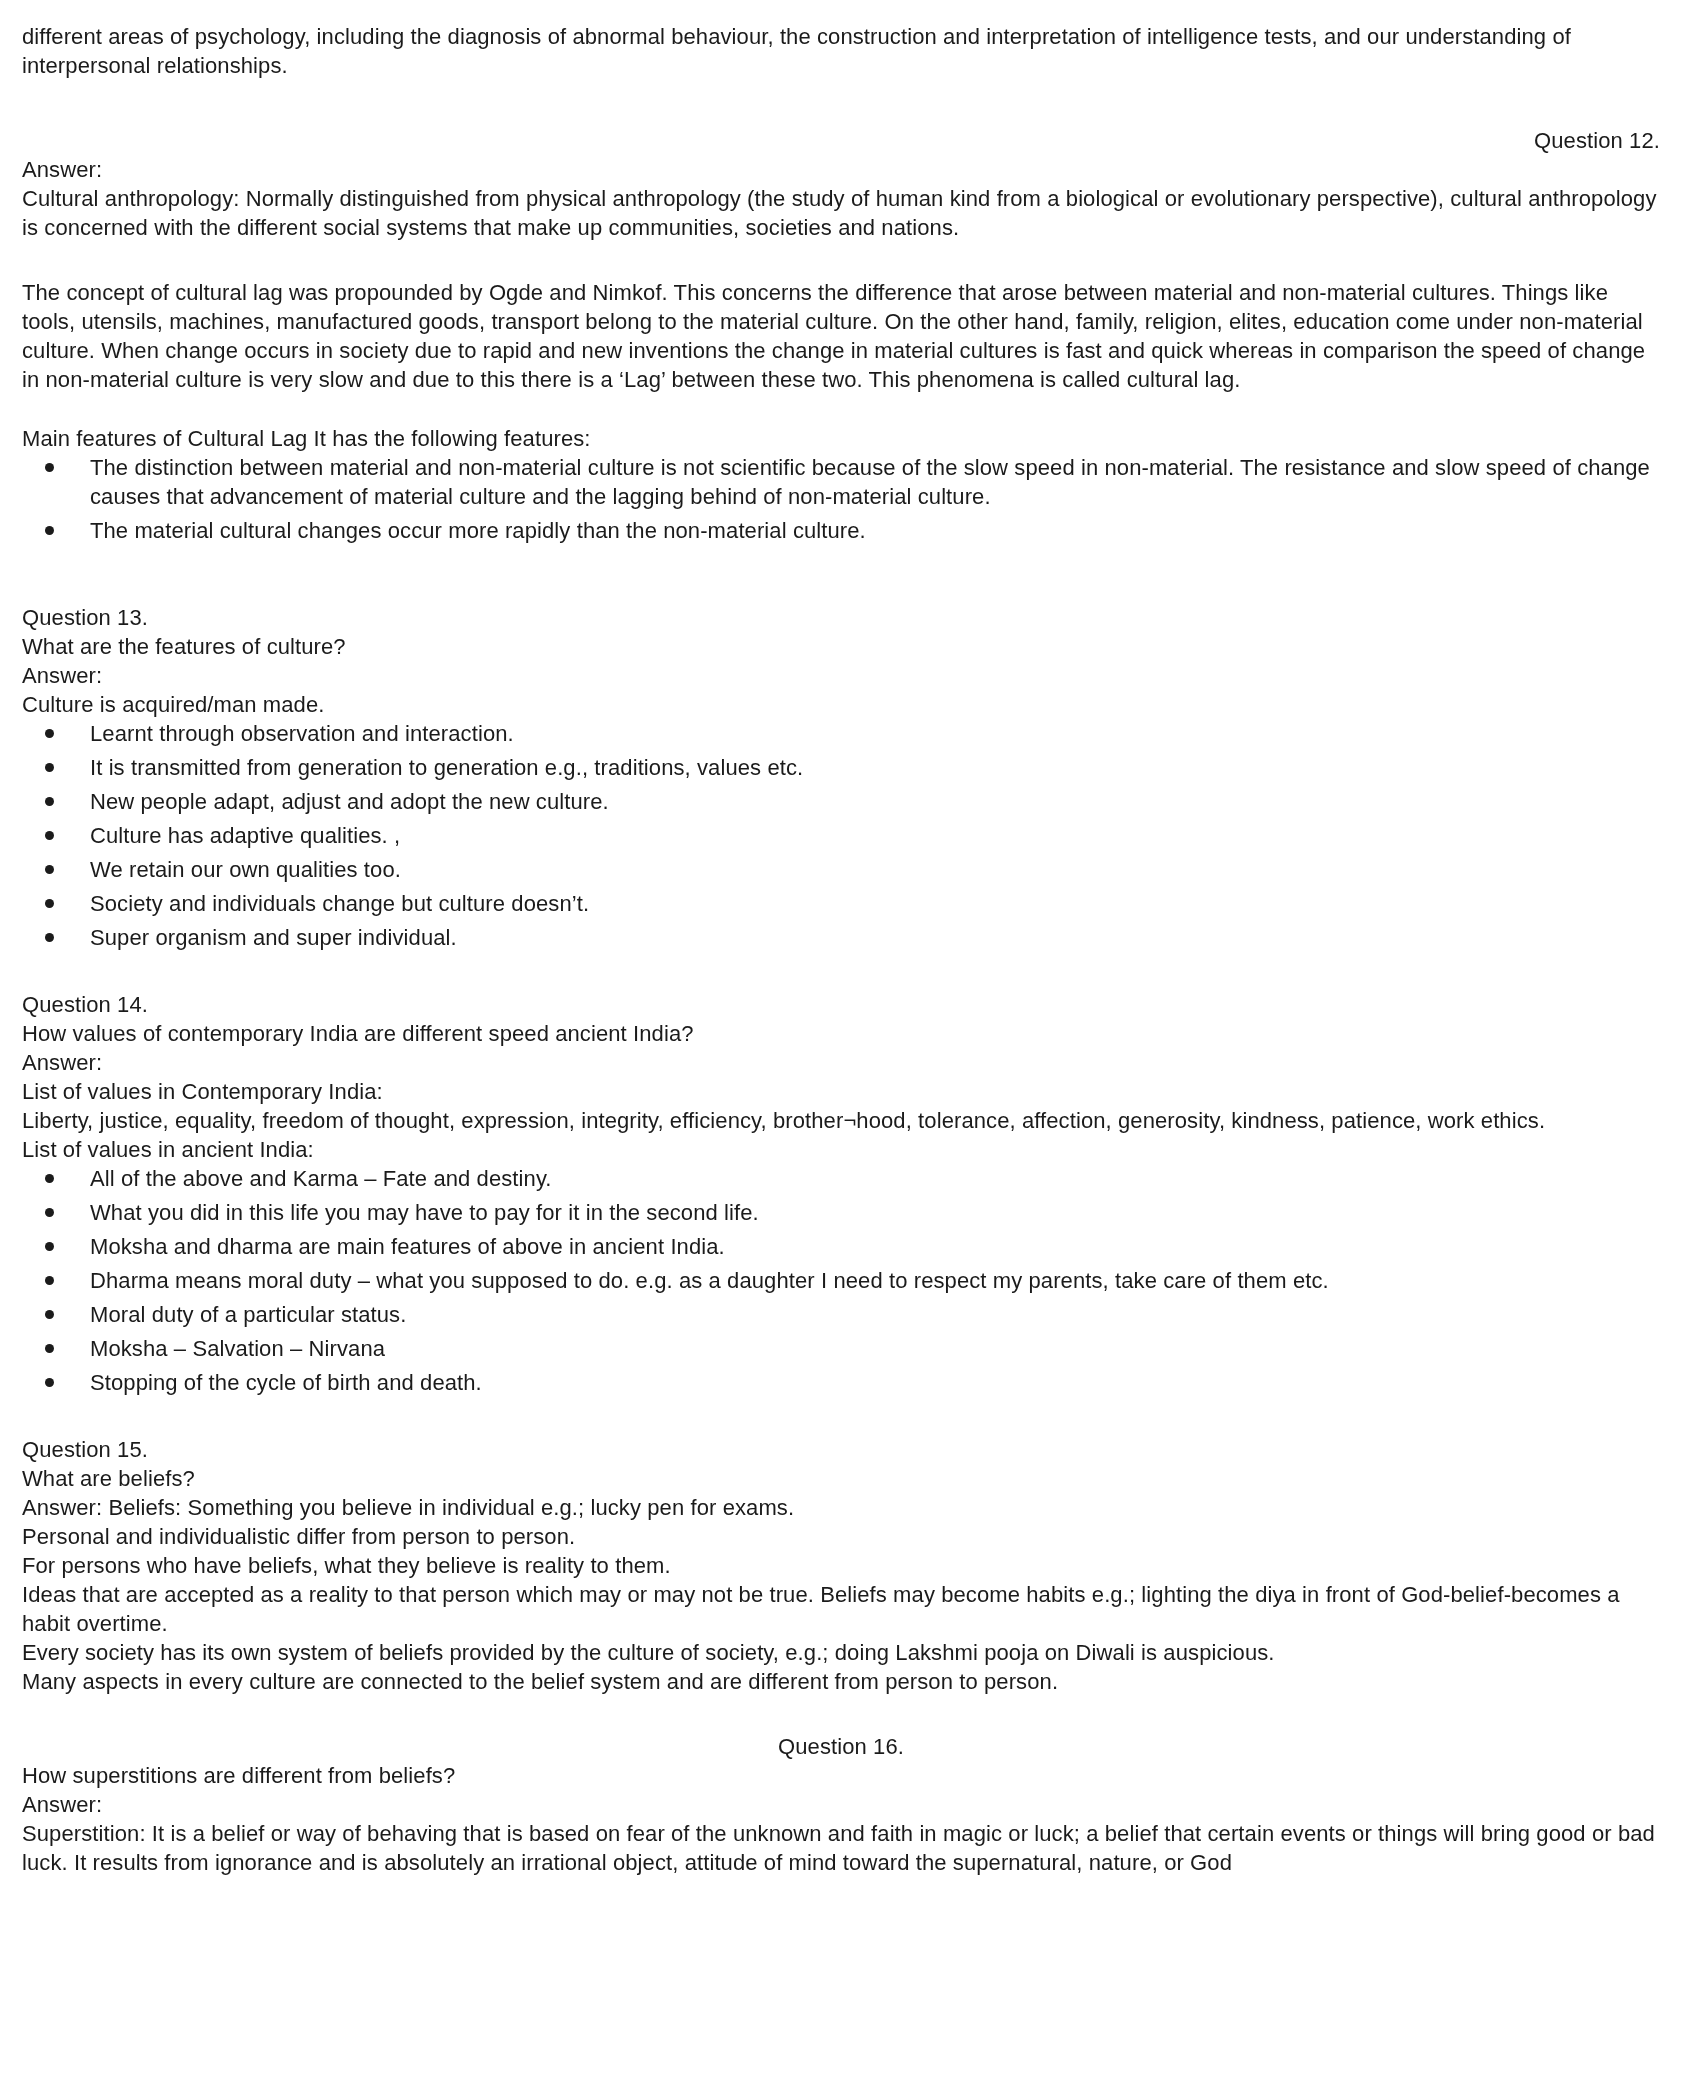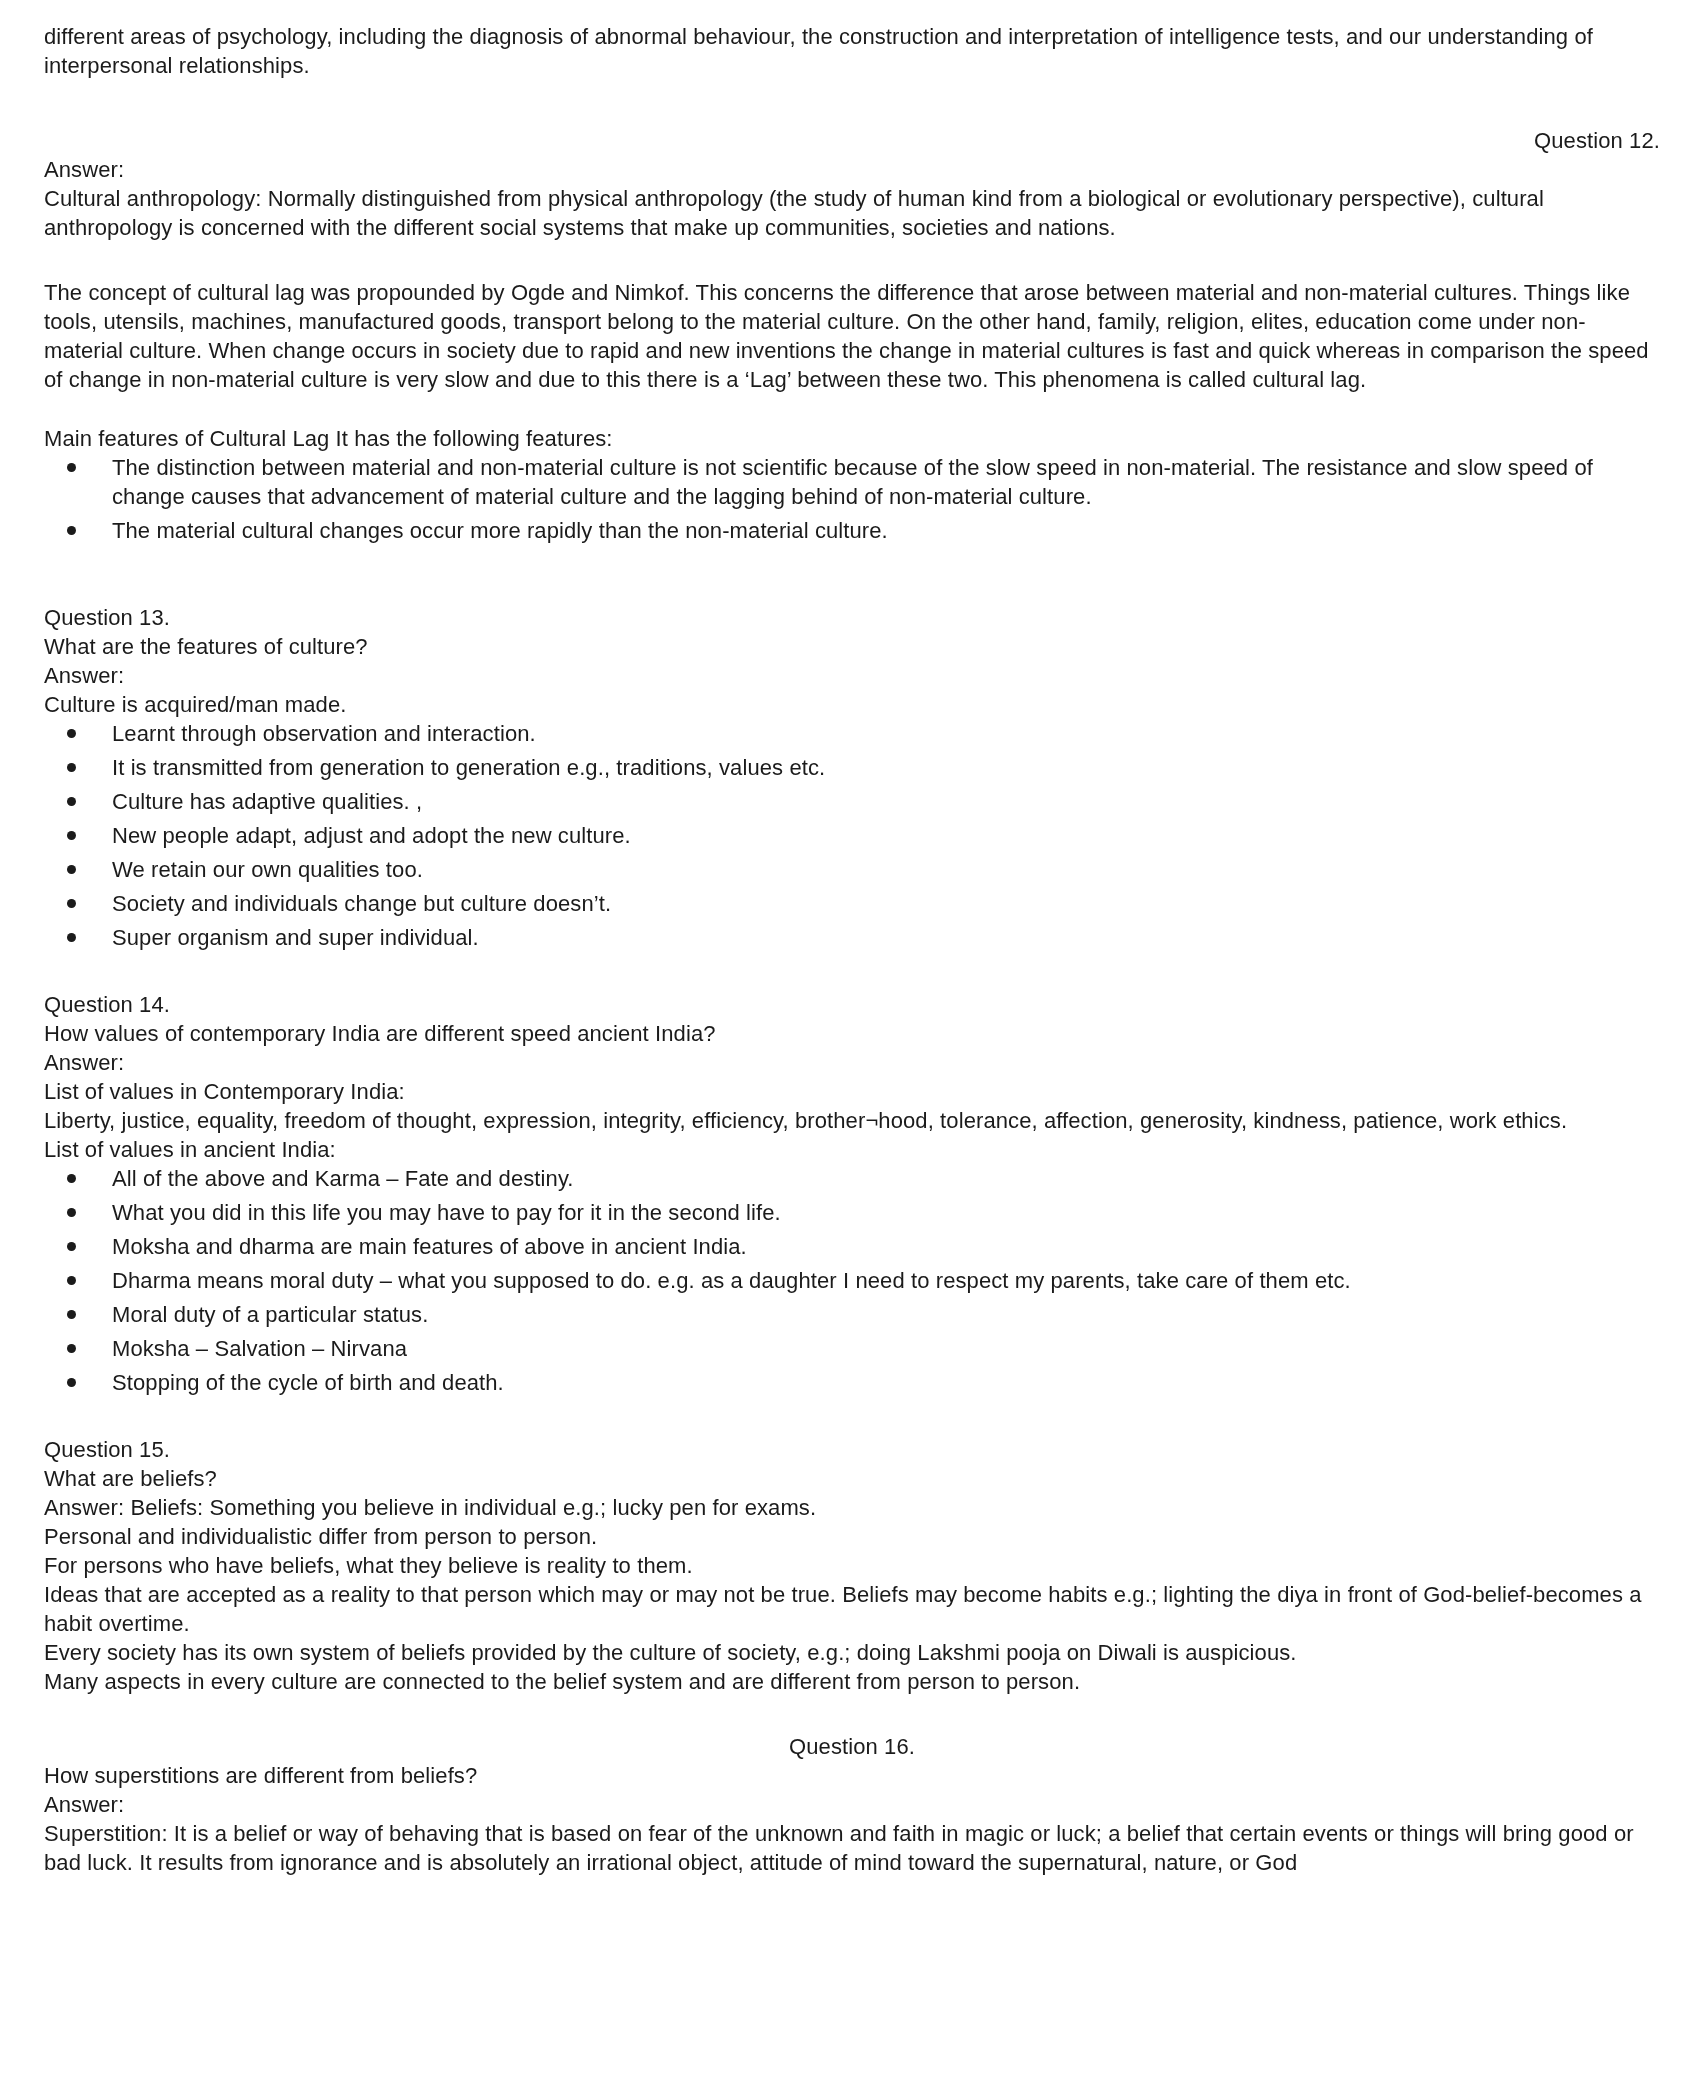--- a/index.html
+++ b/index.html
@@ -5,21 +5,21 @@
   html, body { margin: 0; padding: 0; }
   body {
     width: 1700px;
     height: 2091px;
     background: #ffffff;
     overflow: hidden;
   }
   .doc {
     box-sizing: border-box;
     width: 1700px;
-    padding: 22px 40px 0 44px;
+    padding: 22px 40px 0 22px;
     font-family: "Liberation Sans", sans-serif;
     font-size: 22px;
     line-height: 29px;
     color: #1b1b1b;
     letter-spacing: 0.1px;
   }
   p { margin: 0; }
   .mt-q12 { margin-top: 46px; text-align: right; }
   .mt-lag { margin-top: 36px; }
   .mt-feat { margin-top: 30px; }
@@ -71,22 +71,22 @@
   </section>
 
   <section>
     <p class="mt-q13">Question 13.</p>
     <p>What are the features of culture?</p>
     <p>Answer:</p>
     <p>Culture is acquired/man made.</p>
     <ul class="bullets mt-blist2">
       <li>Learnt through observation and interaction.</li>
       <li>It is transmitted from generation to generation e.g., traditions, values etc.</li>
+      <li>New people adapt, adjust and adopt the new culture.</li>
       <li>Culture has adaptive qualities. ,</li>
-      <li>New people adapt, adjust and adopt the new culture.</li>
       <li>We retain our own qualities too.</li>
       <li>Society and individuals change but culture doesn’t.</li>
       <li>Super organism and super individual.</li>
     </ul>
   </section>
 
   <section>
     <p class="mt-q14">Question 14.</p>
     <p>How values of contemporary India are different speed ancient India?</p>
     <p>Answer:</p>

